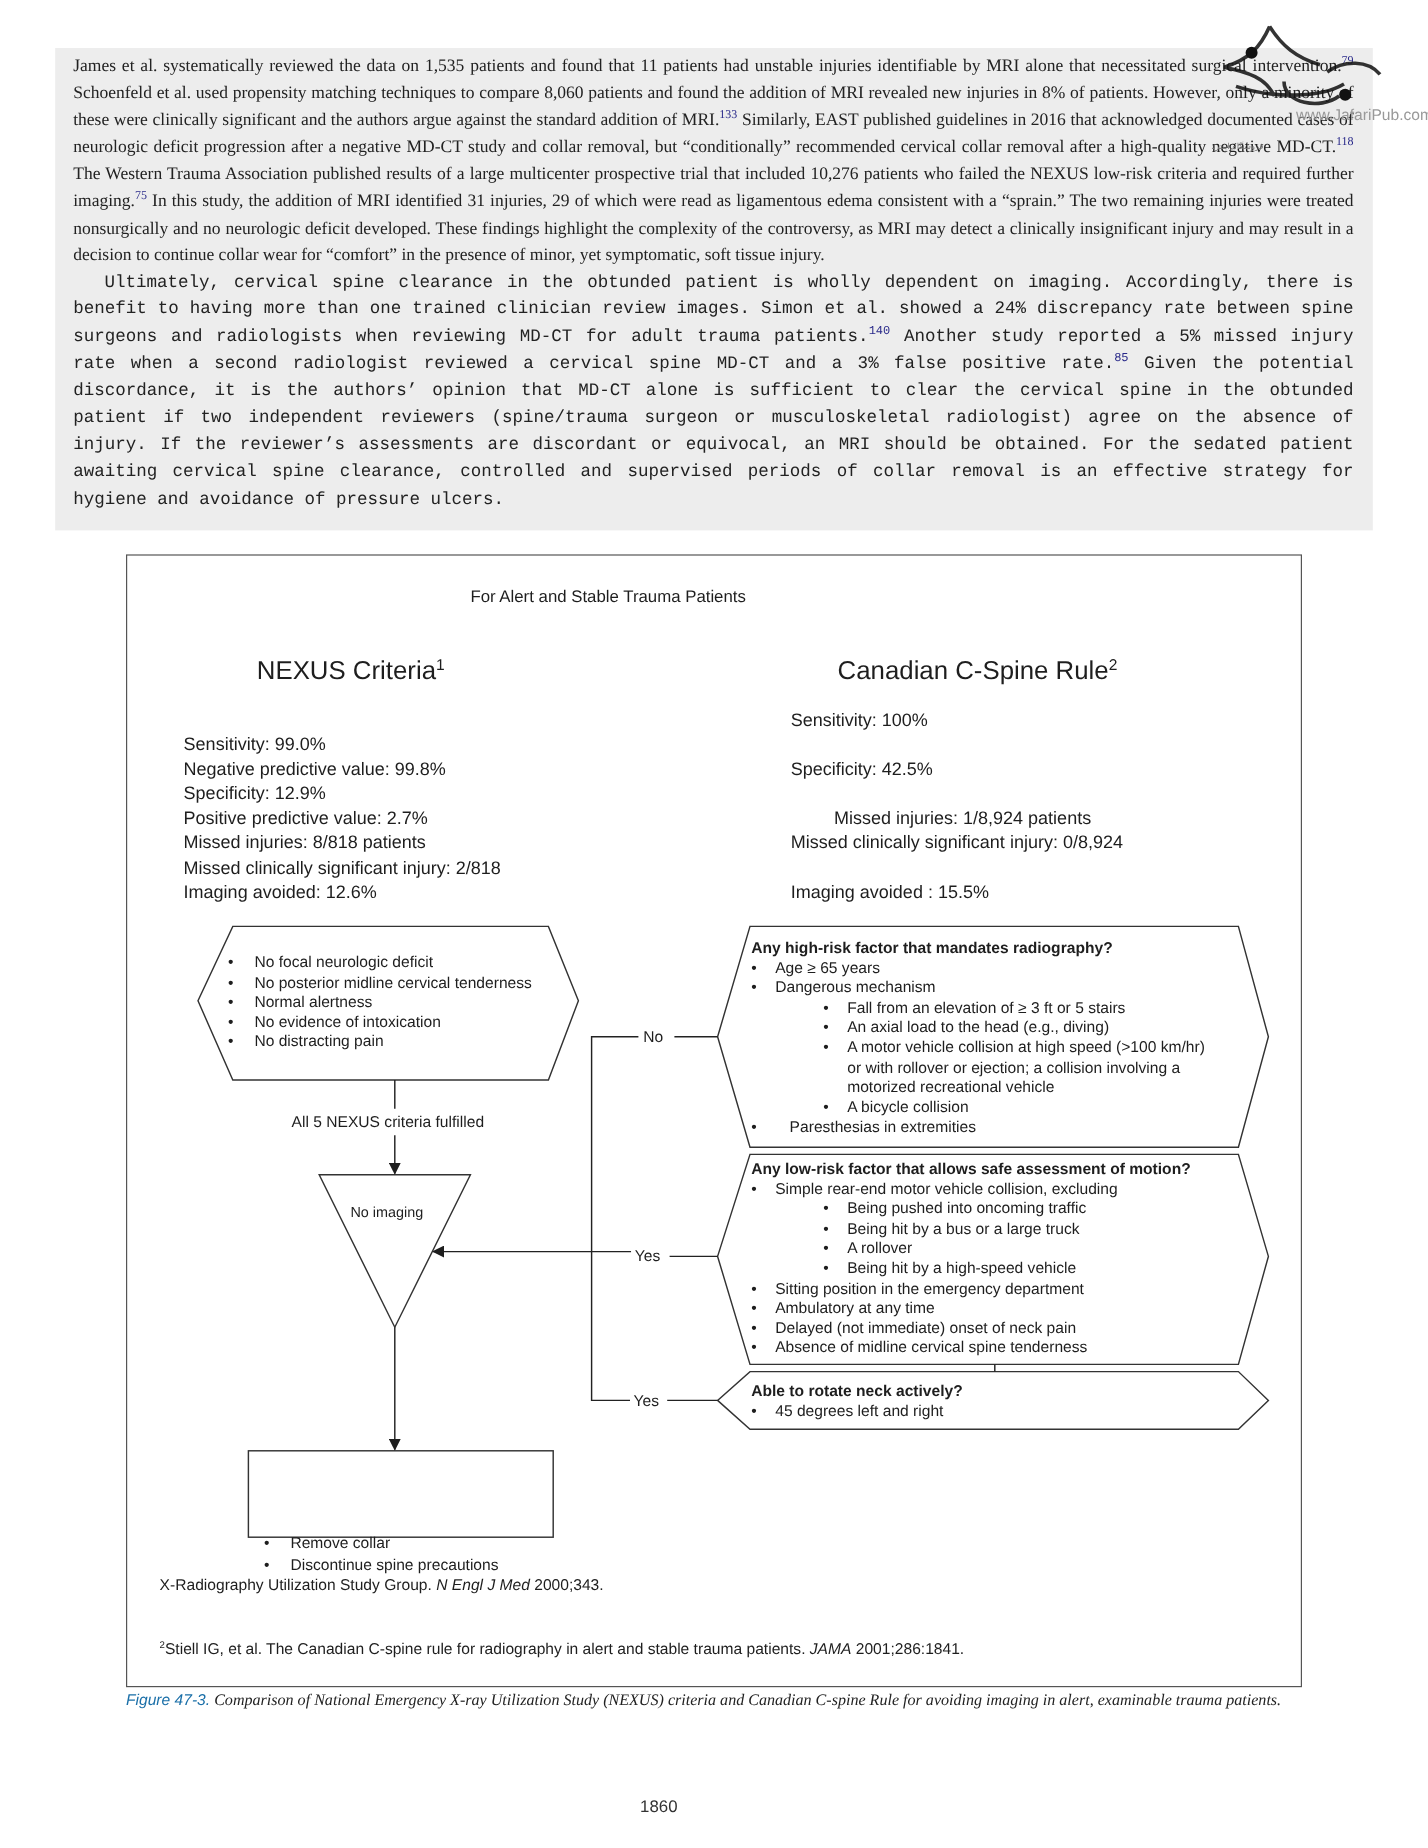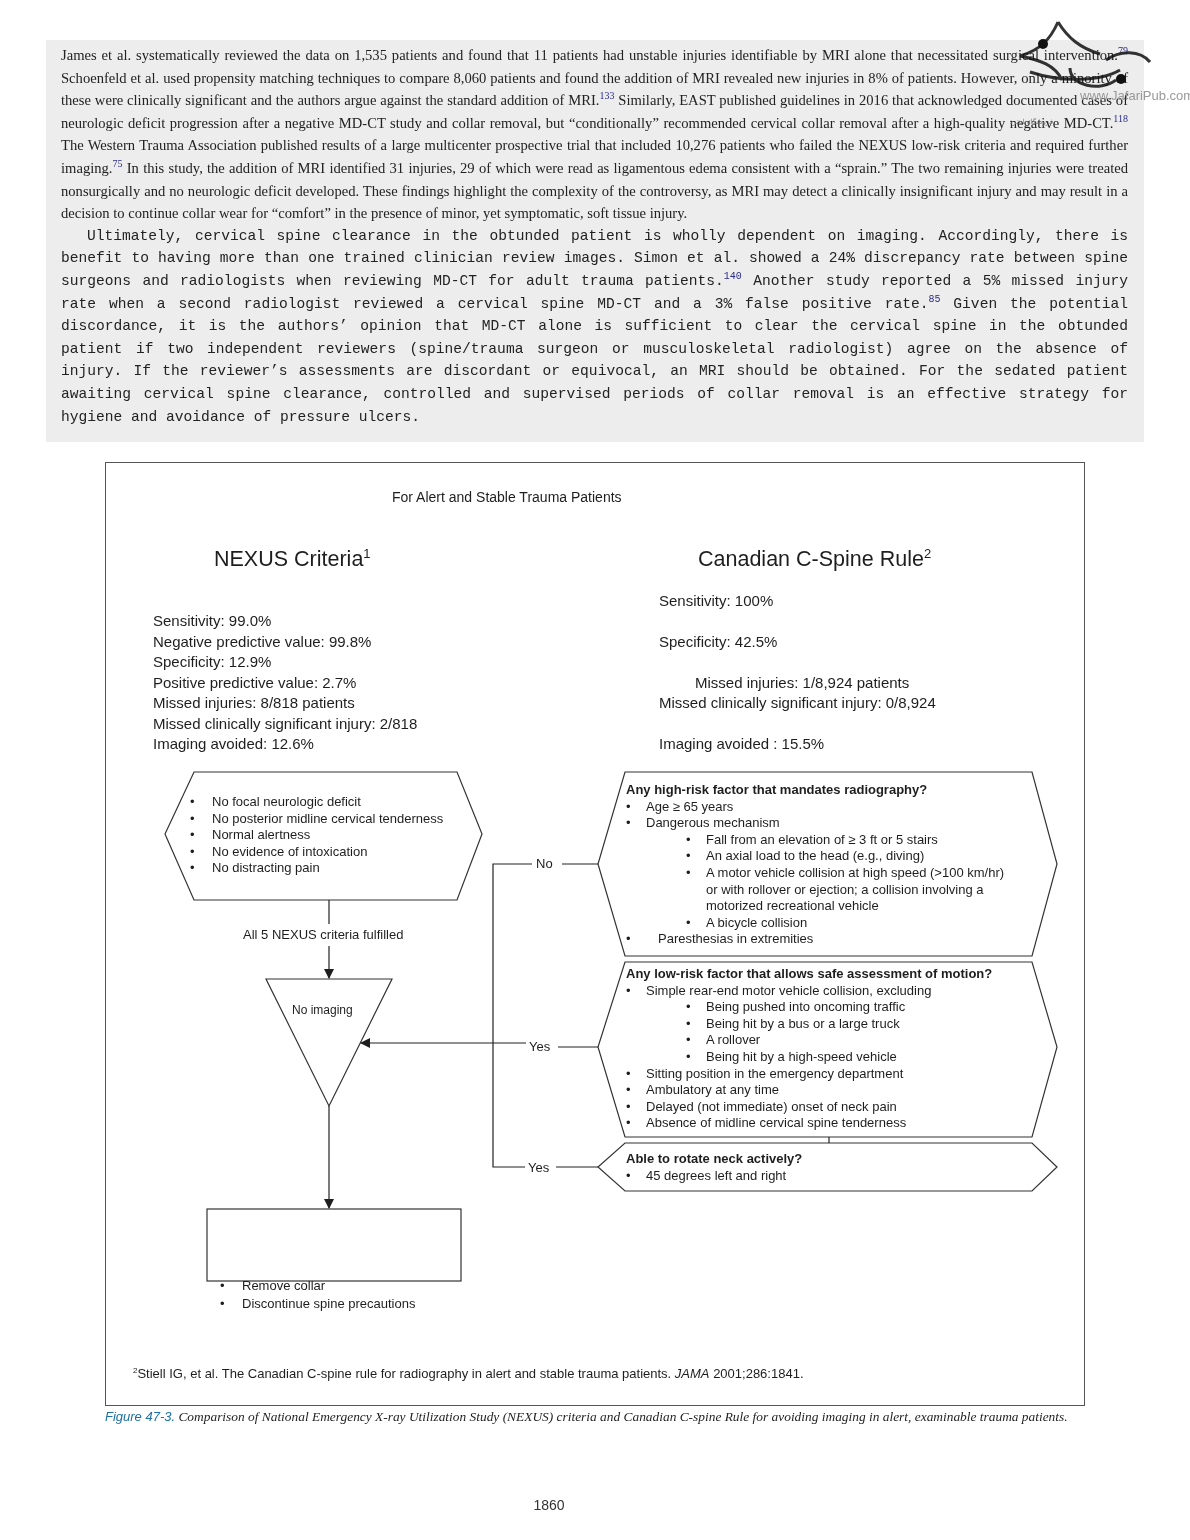--- a/index.html
+++ b/index.html
@@ -164,20 +164,21 @@
 <div class="abs flow-label" style="left:525px; top:1160px;">Yes</div>
 
 <div class="abs box-text" style="left:292px; top:1002px; font-size:12px;">No imaging</div>
 
 <div class="abs box-text" style="left:220px; top:1229px;margin-top:48px;" id="outcome-list">
     <div style="padding-left: 0px; line-height: 17.5px;"><span class="blt" style="width: 22px;">•</span><span>Remove collar</span></div>
     <div style="padding-left: 0px; line-height: 17.5px;"><span class="blt" style="width: 22px;">•</span><span>Discontinue spine precautions</span></div>
   </div>
 
 <div class="abs ref-text" style="left:133px; top:1312px;">
+  <div><span>X-Radiography Utilization Study Group. </span><i>N Engl J Med</i><span> 2000;343.</span></div>
 </div>
 <div class="abs ref-text" style="left:133px; top:1362px;">
   <sup>2</sup><span>Stiell IG, et al. The Canadian C-spine rule for radiography in alert and stable trauma patients. </span><i>JAMA</i><span> 2001;286:1841.</span>
 </div>
 
 <div id="caption"><span class="fig-label">Figure 47-3.</span><span> Comparison of National Emergency X-ray Utilization Study (NEXUS) criteria and Canadian C-spine Rule for avoiding imaging in alert, examinable trauma patients.</span></div>
 
 <div id="page-number">1860</div>
 
 </body></html>

